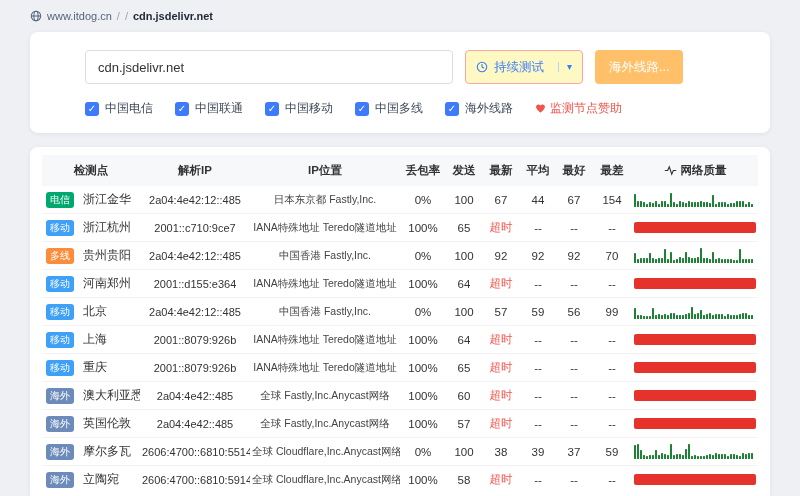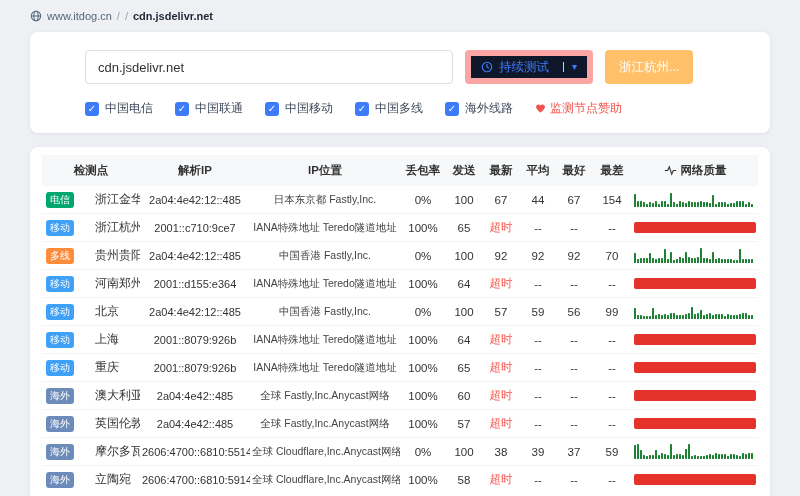--- a/index.html
+++ b/index.html
@@ -14,37 +14,37 @@
   .bc-icon{display:inline-flex;color:#56657a}
 
   .card{background:#fff;border-radius:8px;box-shadow:0 1px 4px rgba(30,50,80,.08)}
 
   
   .controls-card{padding:18px 55px 16px}
   .controls-row{display:flex;gap:12px;align-items:center}
   .target-input{width:368px;height:34px;border:1px solid #d9dee6;border-radius:4px;padding:0 12px;font-size:13px;color:#333;font-family:inherit;outline:none}
   .btn{height:34px;border:none;border-radius:4px;font-size:12.5px;display:inline-flex;align-items:center;gap:6px;padding:0 14px;cursor:pointer;font-family:inherit;white-space:nowrap}
   .btn-start{background:#3e7bfa;color:#fff}
-  .btn-continuous{background:#0f172a;color:#3e7bfa;border:6px solid #fca5a5;padding:0 10px}
+  .btn-continuous{background:#fef9c3;color:#3e7bfa;border:1px solid #fca5a5;padding:0 10px}
   .btn-continuous .caret{margin-left:8px;padding-left:8px;border-left:1px solid #bcd0fb;font-size:10px;line-height:1}
   .btn-generating{background:#ffc069;color:#fff}
 
   .filter-row{display:flex;align-items:center;margin-top:16px}
   .filters{display:flex;gap:22px}
   .cb{display:inline-flex;align-items:center;gap:6px;font-size:12px;color:#3f4a5a;cursor:pointer}
   .cbbox{width:14px;height:14px;background:#3e7bfa;border-radius:3px;color:#fff;font-size:10px;display:inline-flex;align-items:center;justify-content:center;line-height:1}
   .sponsor{display:inline-flex;align-items:center;gap:4px;color:#f2544d;font-size:12px;text-decoration:none;margin-left:22px}
 
   
   .table-card{margin-top:14px;padding:8px 12px 8px}
   table{width:100%;border-collapse:collapse;table-layout:fixed}
   th{background:#f7f8fa;font-size:11.5px;color:#333;padding:8px 2px;font-weight:bold;text-align:center;white-space:nowrap}
   td{font-size:11.5px;color:#333;padding:5px 2px;text-align:center;border-bottom:1px solid #f1f3f6;white-space:nowrap;overflow:hidden}
   tbody tr:last-child td{border-bottom:none}
-  .node-wrap{display:flex;align-items:center;gap:21px;text-align:left;padding-left:2px}
+  .node-wrap{display:flex;align-items:center;gap:9px;text-align:left;padding-left:2px}
   .badge{flex:0 0 auto;color:#fff;font-size:10px;line-height:1;padding:3px 4px;border-radius:3px}
   .node-name{font-size:12px;color:#333}
   .ip-cell{font-size:11px;color:#333}
   .ip-loc{font-size:10.5px;color:#444}
   .timeout{color:#f5554d}
   .qh{display:inline-flex;align-items:center;gap:4px;justify-content:center}
   .spark{display:flex;align-items:flex-end;gap:1px;height:15px;width:122px;margin:0 auto}
   .spark .bar{flex:0 0 2px;background:#1d8234;border-radius:0.5px}
   .qbad{width:122px;height:11px;background:#e5332c;border-radius:2px;margin:2px auto}
 </style>
@@ -74,21 +74,21 @@
         <span style="display:inline-flex">
           <svg width="12" height="12" viewBox="0 0 14 14" fill="none" stroke="#3e7bfa" stroke-width="1.3">
             <circle cx="7" cy="7" r="5.5"></circle>
               <polyline points="7,3.5 7,7 9.5,8.5"></polyline>
           </svg>
         </span>
         <span>持续测试</span>
         <span class="caret">▾</span>
       </button>
       <button class="btn btn-generating">
-        <span>浙江杭州...</span>
+        <span>海外线路...</span>
       </button>
     </div>
     <div class="filter-row">
       <div class="filters" id="filters">
           <label class="cb">
             <span class="cbbox">✓</span>
             <span>中国电信</span>
           </label>
           <label class="cb">
             <span class="cbbox">✓</span>

